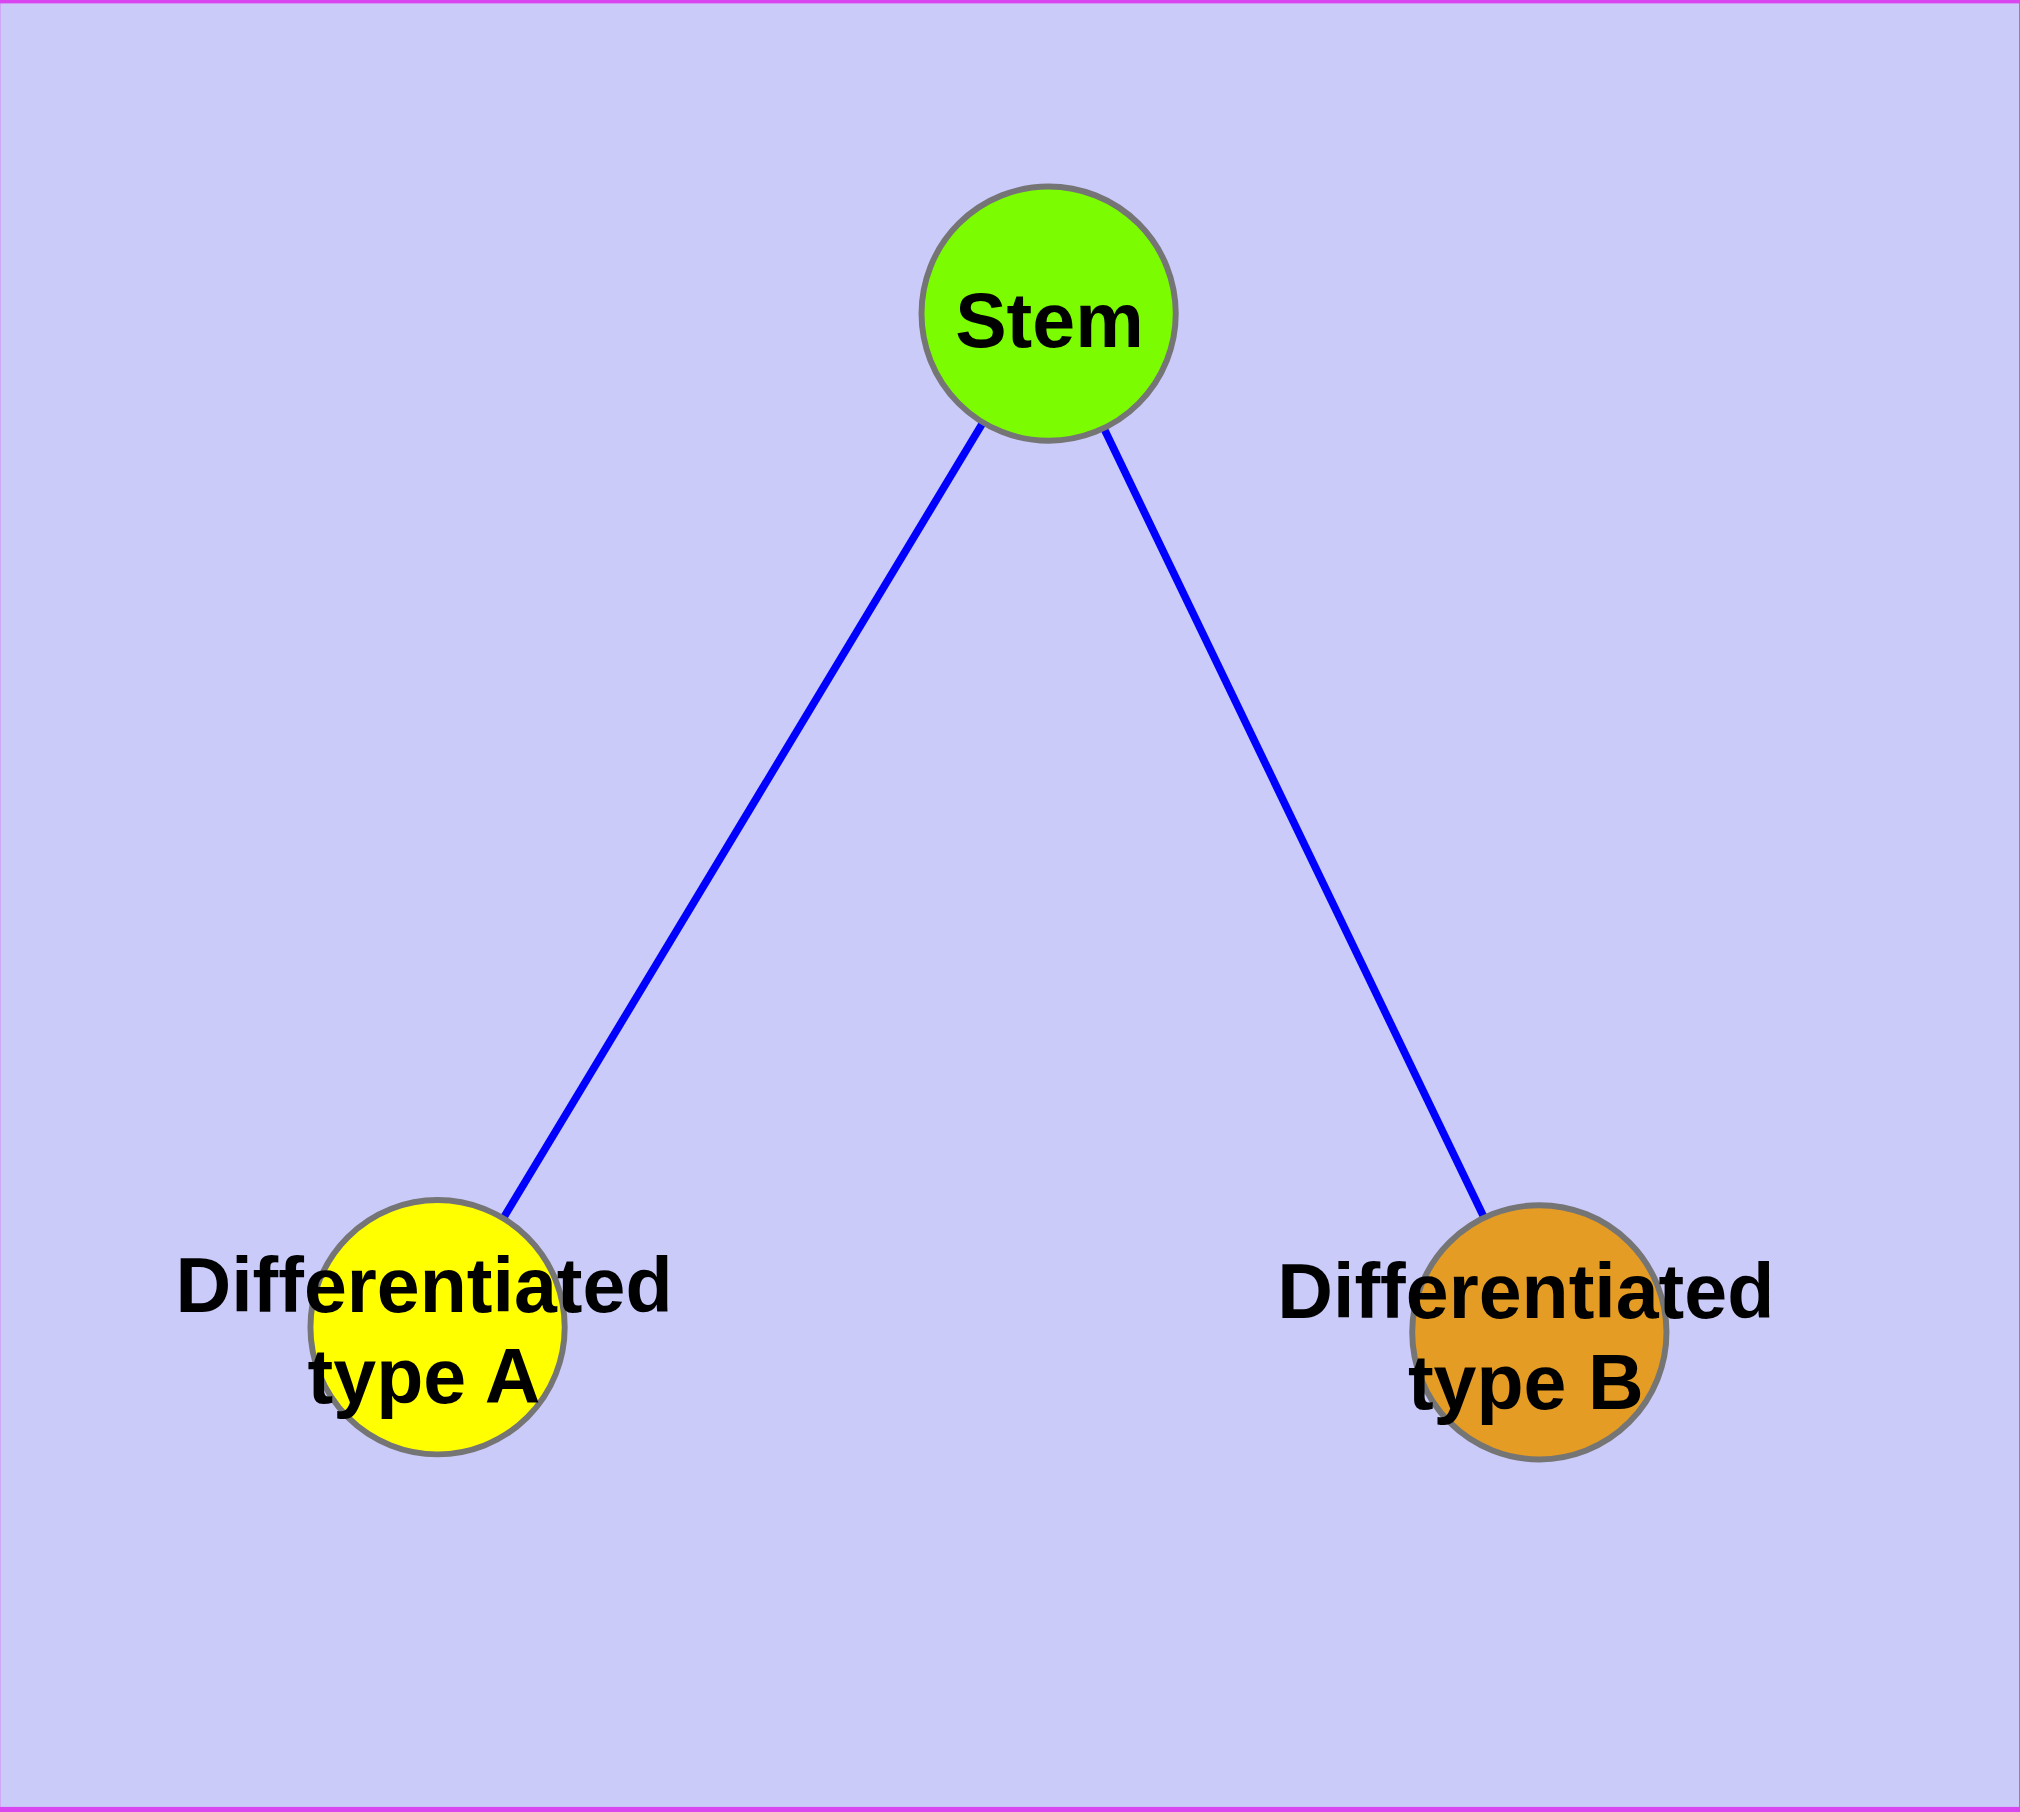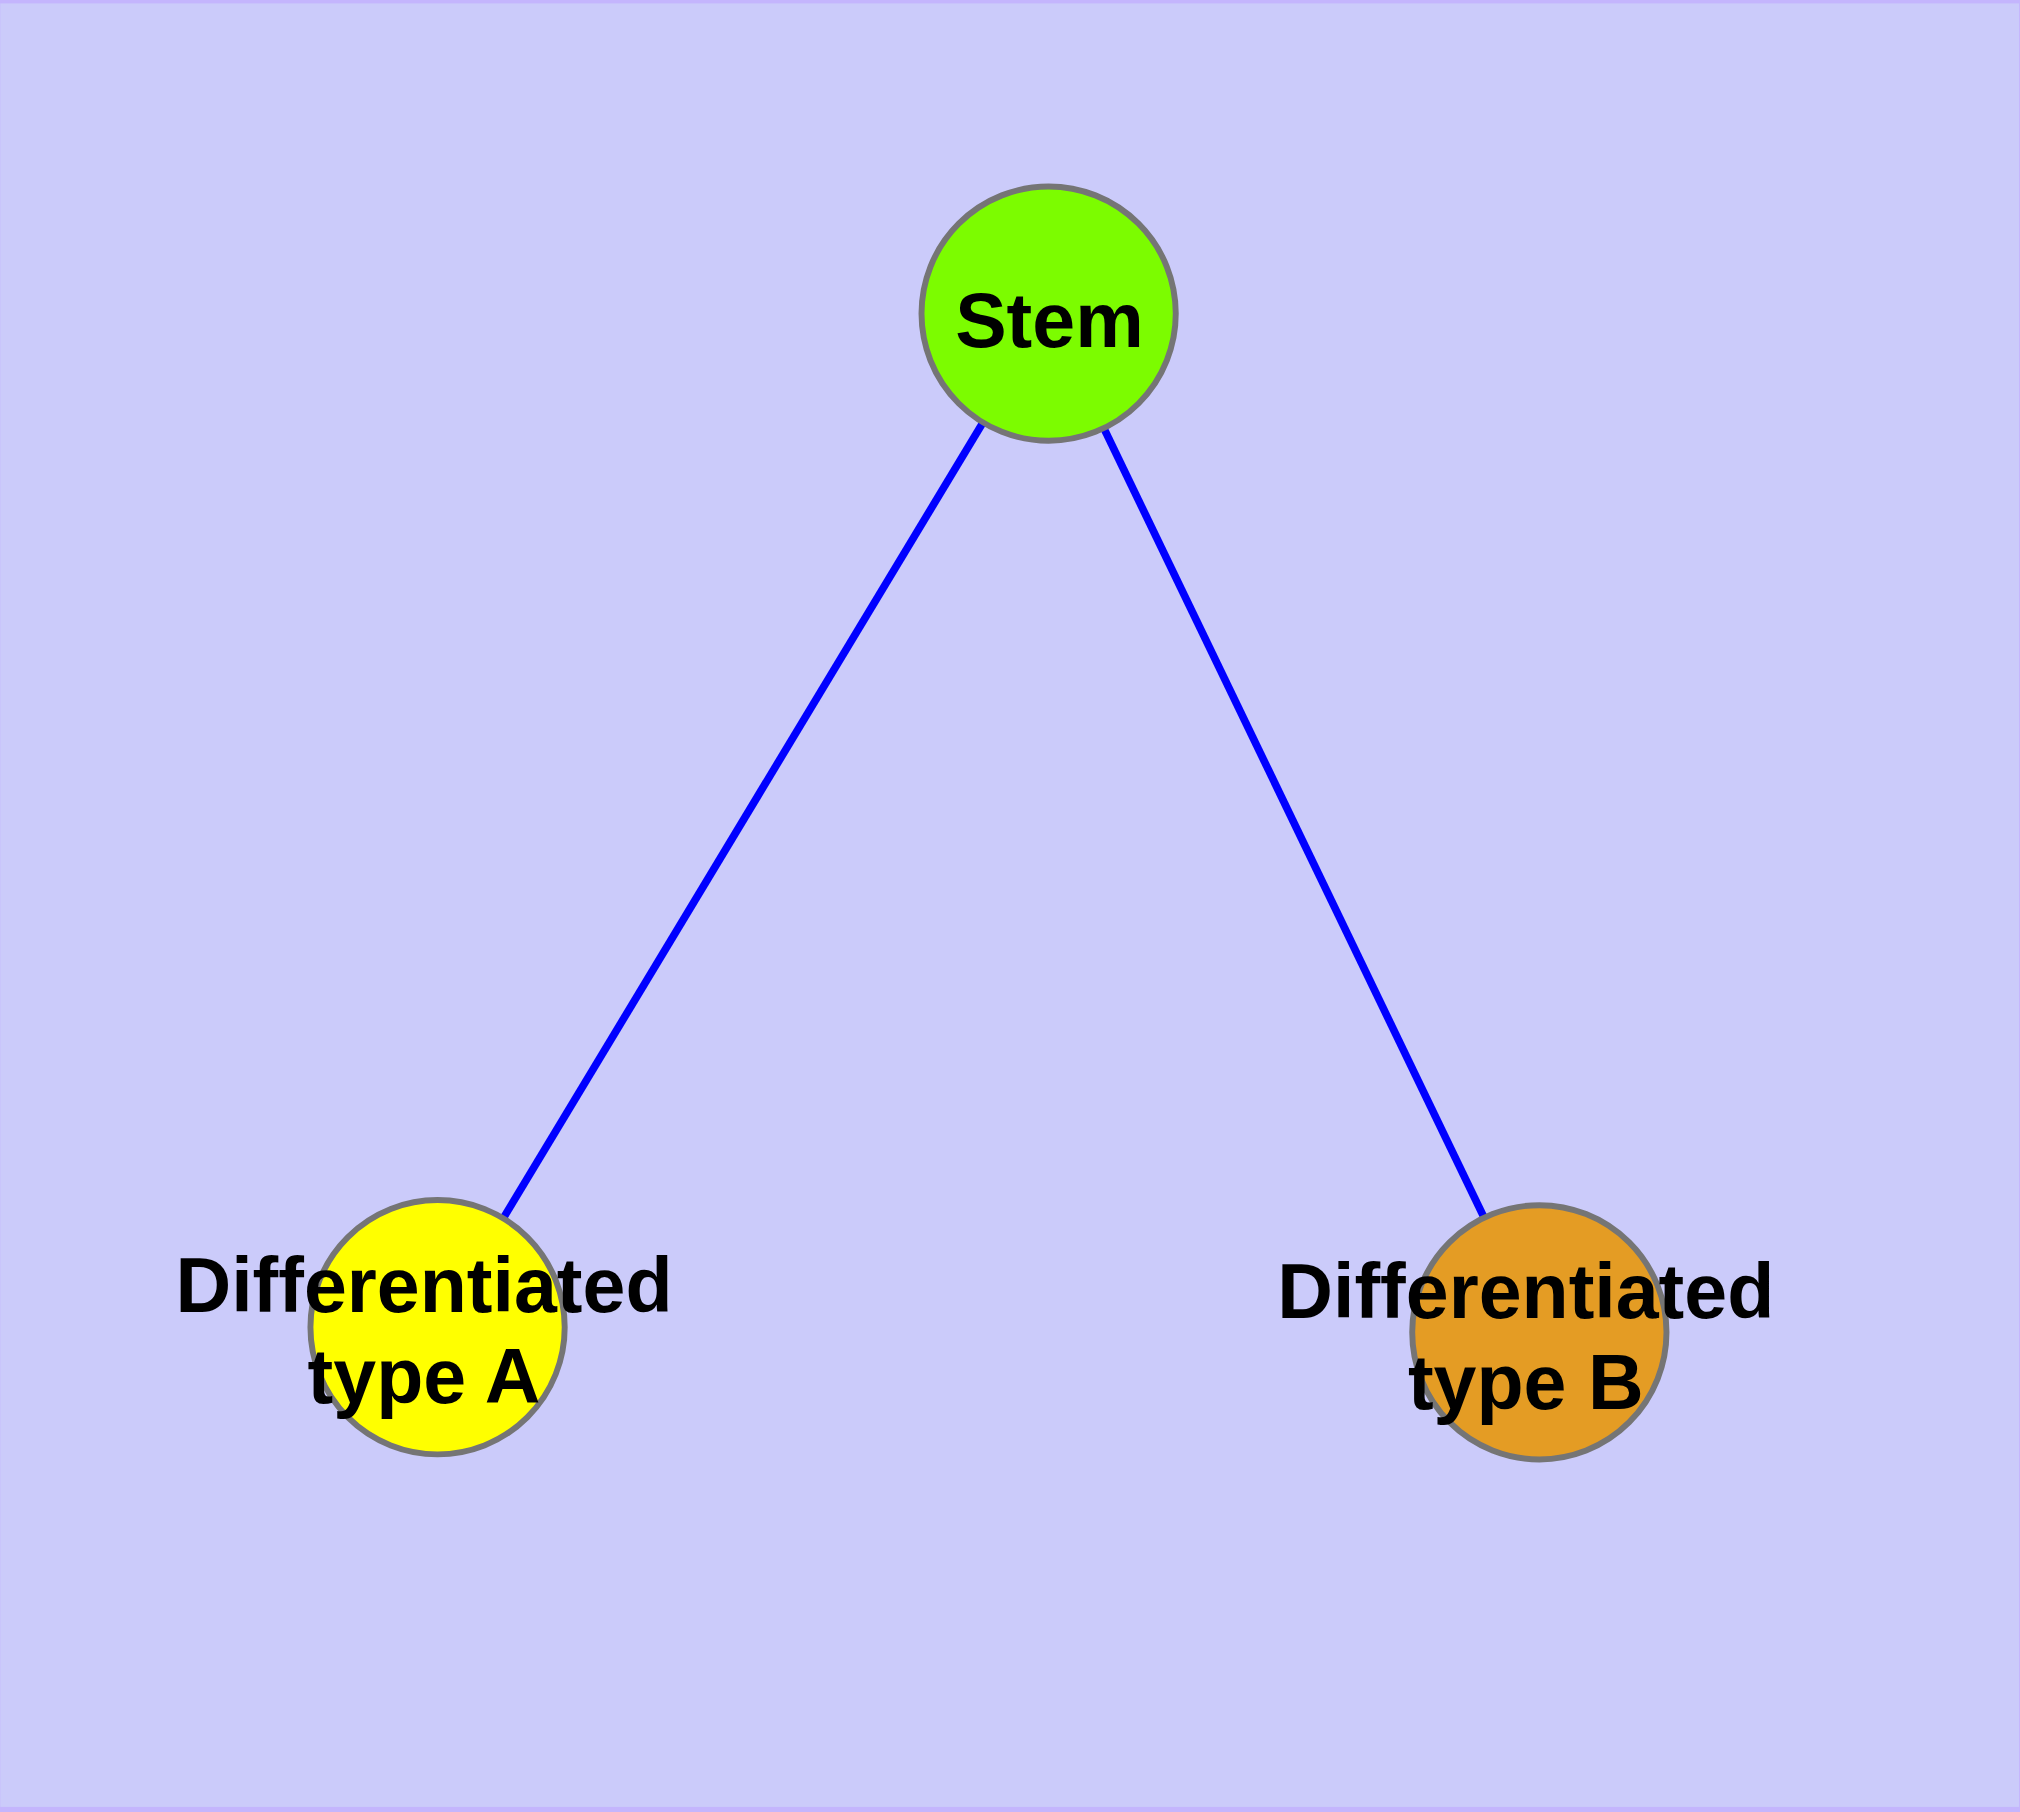--- a/index.html
+++ b/index.html
@@ -6,21 +6,21 @@
     margin: 0;
     padding: 0;
     background: #ffffff;
     width: 100%;
     height: 100%;
   }
   .stage {
     width: 2021px;
     height: 1812px;
     position: relative;
-    background: #c4b5fd;
+    background: #d946ef;
   }
   svg {
     display: block;
   }
   .edge-line {
     stroke-width: 9px;
     stroke-linecap: butt;
   }
   .node-circle {
     stroke-width: 7px;

